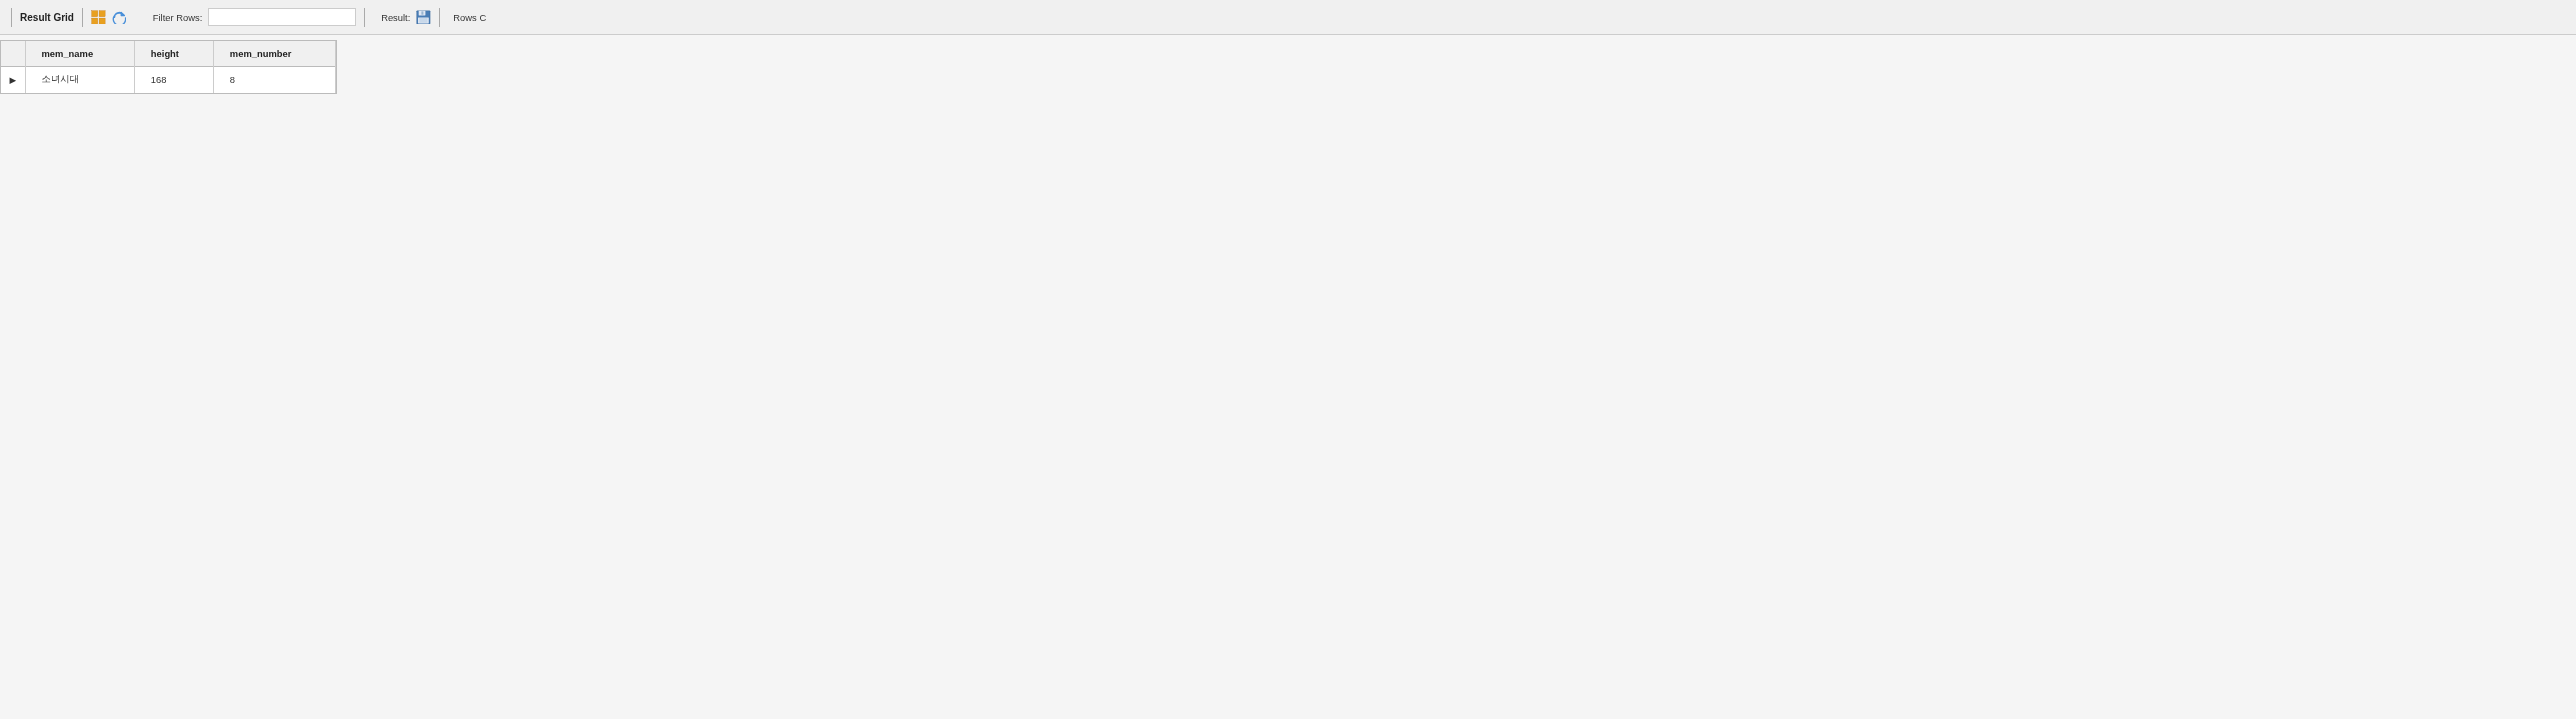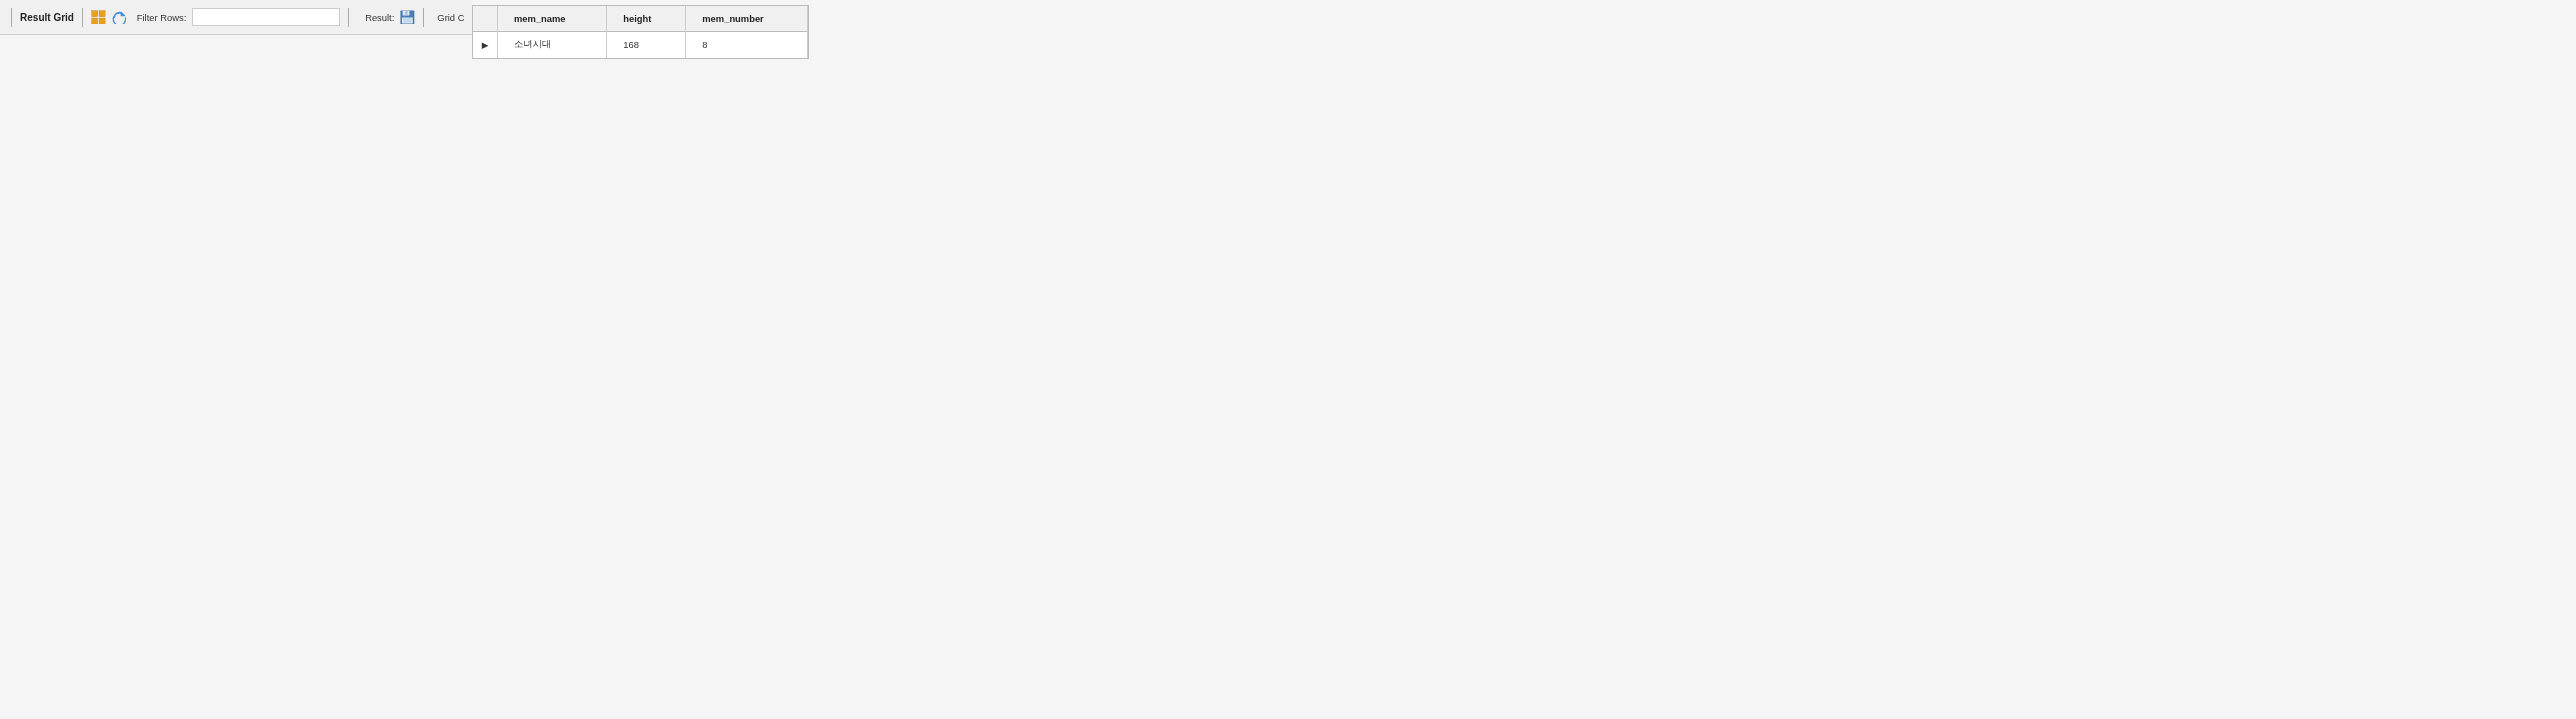--- a/index.html
+++ b/index.html
@@ -16,21 +16,21 @@
       width: 2576px;
       height: 720px;
       overflow: hidden;
     }
 
     .main-container {
       background-color: #f5f5f5;
       width: 100%;
       height: 100%;
       display: flex;
-      flex-direction: row;
+      flex-direction: column;
     }
 
     .toolbar {
       display: flex;
       align-items: center;
       background-color: #f0f0f0;
       border-bottom: 0.7px solid #ccc;
       padding: 4px 8px;
       height: 35px;
       gap: 5.4px;
@@ -59,21 +59,21 @@
     .grid-icon svg,
     .refresh-icon svg,
     .export-icon svg {
       width: 14.8px;
       height: 14.8px;
     }
 
     .filter-label {
       font-size: 9.4px;
       color: #333;
-      margin-left: 5px;
+      margin-left: 21px;
       text-align: center;
     }
 
     .filter-input {
       border: 0.7px solid #ccc;
       background: #fff;
       height: 17.4px;
       width: 148px;
       padding: 1.3px 4px;
       font-size: 8.7px;
@@ -201,21 +201,21 @@
         <rect x="1" y="1" width="20" height="20" rx="1" fill="#4a7db5" stroke="#2a5a90" stroke-width="0.5"></rect>
         <rect x="4" y="1" width="10" height="7" fill="#e0e8f4" rx="0.5"></rect>
         <rect x="8" y="2" width="3" height="5" fill="#9ab5d0"></rect>
         <rect x="3" y="11" width="16" height="9" rx="0.5" fill="#e0e8f4"></rect>
         <rect x="5" y="12" width="12" height="7" rx="0.2" fill="#c8d8ea"></rect>
       </svg>
     </div>
 
     <div class="toolbar-divider"></div>
 
-    <span class="wrap-label">Grid C</span>
+    <span class="wrap-label">Rows C</span>
   </div>
 
   <div class="content-area">
     <div class="result-table-wrapper">
       <table>
         <thead>
           <tr>
             <th></th>
             <th>mem_name</th>
             <th>height</th>

